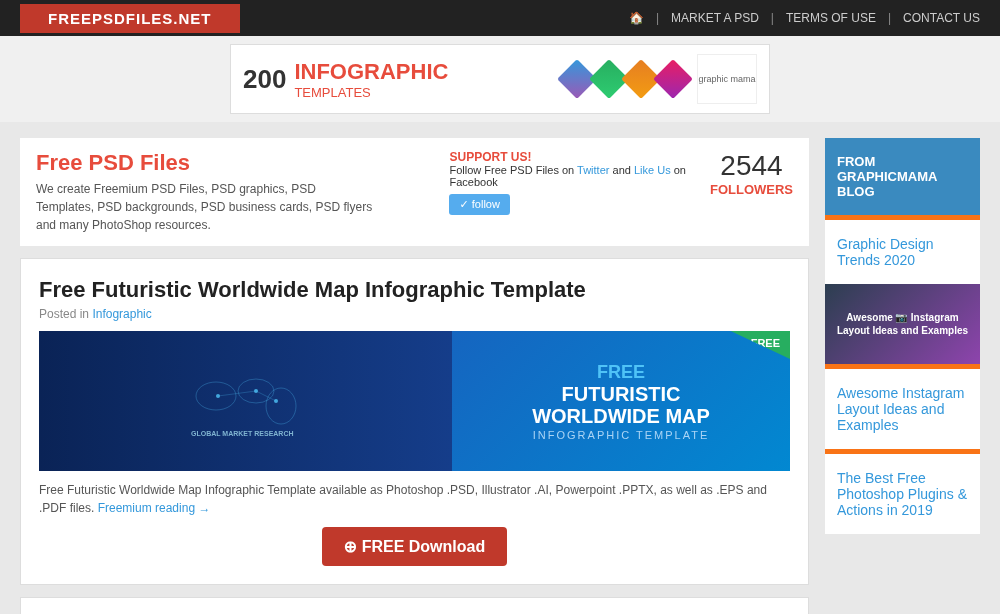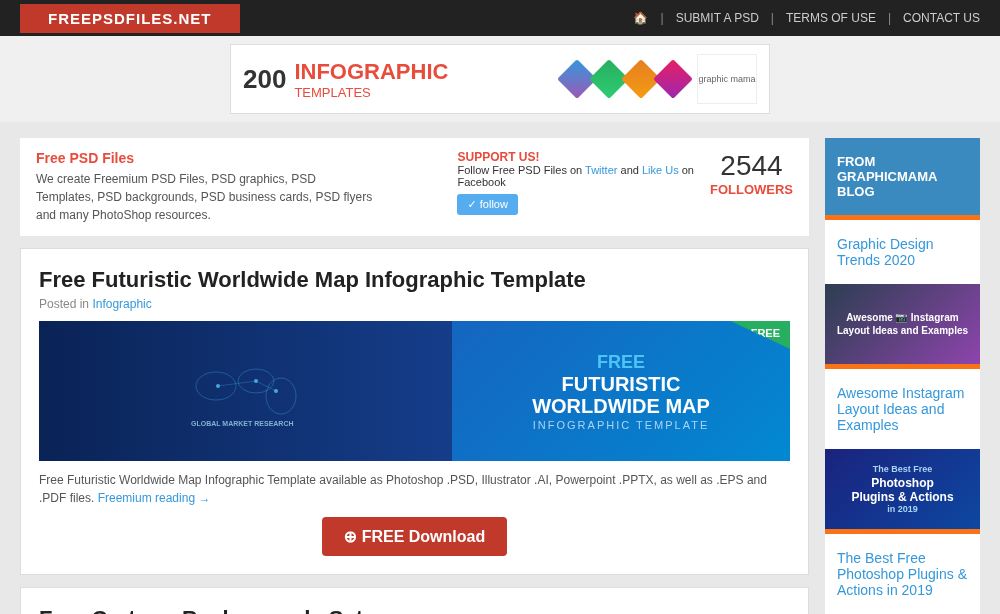--- a/index.html
+++ b/index.html
@@ -25,23 +25,23 @@
     .banner-diamond.pink { background: linear-gradient(135deg, #e91e63, #9c27b0); }
     .banner-gm-logo { width: 60px; height: 50px; background: #fff; border: 1px solid #eee; display: flex; align-items: center; justify-content: center; font-size: 9px; color: #666; margin-left: 10px; }
 
     
     #main { display: flex; gap: 16px; padding: 16px 20px; max-width: 1000px; margin: 0 auto; }
     #content { flex: 1; }
     #sidebar { width: 155px; flex-shrink: 0; }
 
     
     .site-header { background: white; padding: 12px 16px; margin-bottom: 12px; display: flex; justify-content: space-between; align-items: flex-start; }
-    .site-title { font-size: 14px; font-weight: bold; color: #e74c3c; }
+    .site-title { font-size: 22px; font-weight: bold; color: #e74c3c; }
     .site-desc { font-size: 12px; color: #555; margin-top: 4px; line-height: 1.5; max-width: 340px; }
-    .support-block { display: flex; align-items: flex-start; gap: 16px; }
+    .support-block { display: flex; align-items: flex-start; gap: 24px; }
     .support-text { font-size: 11px; }
     .support-text .support-title { color: #e74c3c; font-weight: bold; font-size: 12px; }
     .support-text a { color: #3498db; text-decoration: none; }
     .followers-block { text-align: center; }
     .followers-num { font-size: 28px; font-weight: normal; color: #333; }
     .followers-label { font-size: 13px; color: #e74c3c; font-weight: bold; }
     .follow-btn { background: #55acee; color: white; border: none; padding: 4px 10px; font-size: 11px; border-radius: 3px; margin-top: 6px; cursor: pointer; display: flex; align-items: center; gap: 4px; }
 
     
     .post-card { background: white; padding: 18px; margin-bottom: 12px; border: 1px solid #ddd; }
@@ -69,21 +69,21 @@
     .sidebar-link { padding: 16px 12px; font-size: 14px; color: #3498db; text-decoration: none; display: block; border-top: 5px solid #f97316; }
   </style>
 </head>
 <body>
 
 <div id="header">
   <div class="logo-wrap">FREEPSDFILES.NET</div>
   <div class="nav">
     <span>🏠</span>
     <span>|</span>
-    <a href="#">SUBMIT A PSD</a>
+    <a href="#">MARKET A PSD</a>
     <span>|</span>
     <a href="#">TERMS OF USE</a>
     <span>|</span>
     <a href="#">CONTACT US</a>
   </div>
 </div>
 
 <div id="banner">
   <div class="banner-inner">
     <div style="margin-right:8px;">
@@ -196,25 +196,17 @@
         <div class="sidebar-img-instagram">
           <div class="sidebar-img-text">
             <div style="font-size:10px;margin-bottom:2px;">Awesome 📷 Instagram</div>
             <div style="font-size:10px;">Layout Ideas and Examples</div>
           </div>
         </div>
         <a href="#" class="sidebar-link">Awesome Instagram Layout Ideas and Examples</a>
       </div>
 
       <div>
-        <div class="sidebar-img-photoshop">
-          <div class="sidebar-img-text">
-            <div style="font-size:9px;margin-bottom:2px;color:#aad4f5;">The Best Free</div>
-            <div style="font-size:12px;font-weight:bold;">Photoshop</div>
-            <div style="font-size:12px;font-weight:bold;">Plugins &amp; Actions</div>
-            <div style="font-size:9px;color:#aad4f5;">in 2019</div>
-          </div>
-        </div>
         <a href="#" class="sidebar-link">The Best Free Photoshop Plugins &amp; Actions in 2019</a>
       </div>
     </div>
   </div>
 </div>
 
 </body></html>

